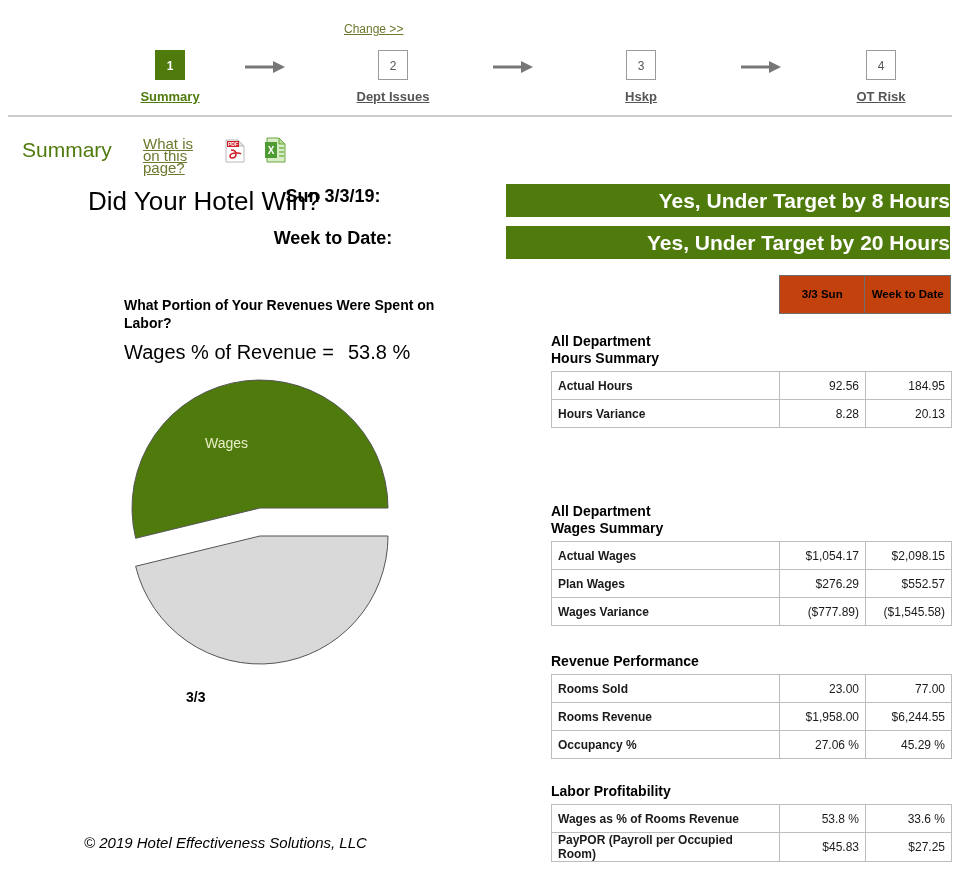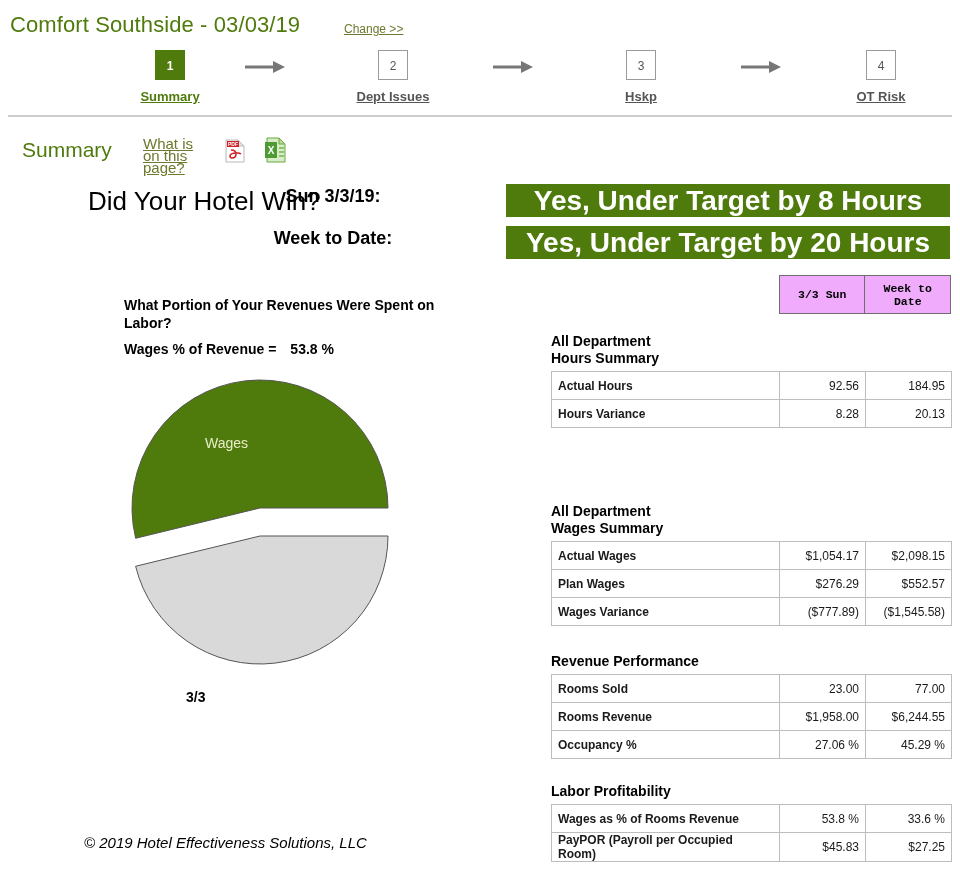--- a/index.html
+++ b/index.html
@@ -143,43 +143,43 @@
   }
   #win-label-day  { left: 168px; top: 186px; }
   #win-label-wtd  { left: 168px; top: 228px; }
   .win-banner {
     position: absolute;
     left: 506px;
     width: 444px;
     height: 33px;
     background: #4F7A0C;
     color: #ffffff;
-    font-size: 28px;
-    font-weight: bold;
-    text-align: center;
+    font-size: 21px;
+    font-weight: bold;
+    text-align: right;
     line-height: 33px;
     white-space: nowrap;
   }
   #win-banner-day { top: 184px; }
   #win-banner-wtd { top: 226px; }
 
   
   #pie-question {
     position: absolute;
     left: 124px; top: 296px;
     width: 330px;
     font-size: 14px;
     font-weight: bold;
     line-height: 18px;
   }
   #pie-stat {
     position: absolute;
     left: 124px; top: 341px;
-    font-size: 14px;
-    font-weight: bold;
+    font-size: 20px;
+    font-weight: normal;
     white-space: nowrap;
   }
   #pie-stat .pie-stat-value { margin-left: 14px; }
   #pie-chart {
     position: absolute;
     left: 110px; top: 372px;
     width: 300px; height: 300px;
   }
   #pie-slice-label {
     position: absolute;
@@ -210,30 +210,29 @@
     width: 400px;
   }
   #column-header-table {
     position: absolute;
     left: 228px; top: 0;
     width: 172px;
     border-collapse: collapse;
   }
   #column-header-table th {
     border: 1px solid #6e6e6e;
-    background: #f0abfc;
+    background: #c2410c;
     font-size: 11.5px;
     font-weight: bold;
     height: 38px;
     width: 86px;
     text-align: center;
     line-height: 13px;
     padding: 0 4px;
     box-sizing: border-box;
-    font-family: Liberation Mono, monospace;
   }
   .table-block { position: absolute; left: 0; width: 400px; }
   #block-hours    { top: 58px; }
   #block-wages    { top: 228px; }
   #block-revenue  { top: 378px; }
   #block-labor    { top: 508px; }
 
   .table-title {
     font-size: 14px;
     font-weight: bold;
@@ -262,21 +261,20 @@
   table.data-table td.val {
     width: 86px;
     text-align: right;
   }
 </style>
 </head>
 <body>
 
 <div id="page-header">
 
-  <div id="hotel-title">Comfort Southside - 03/03/19</div>
 
   <div id="change-link">Change &gt;&gt;</div>
 
   <div class="wizard-step active" style="left:110px;">
     <div class="step-box">1</div>
     <div class="step-label">Summary</div>
   </div>
 
   <div class="wizard-arrow" style="left:235px;">
     <svg width="44" height="14" viewBox="0 0 44 14">

